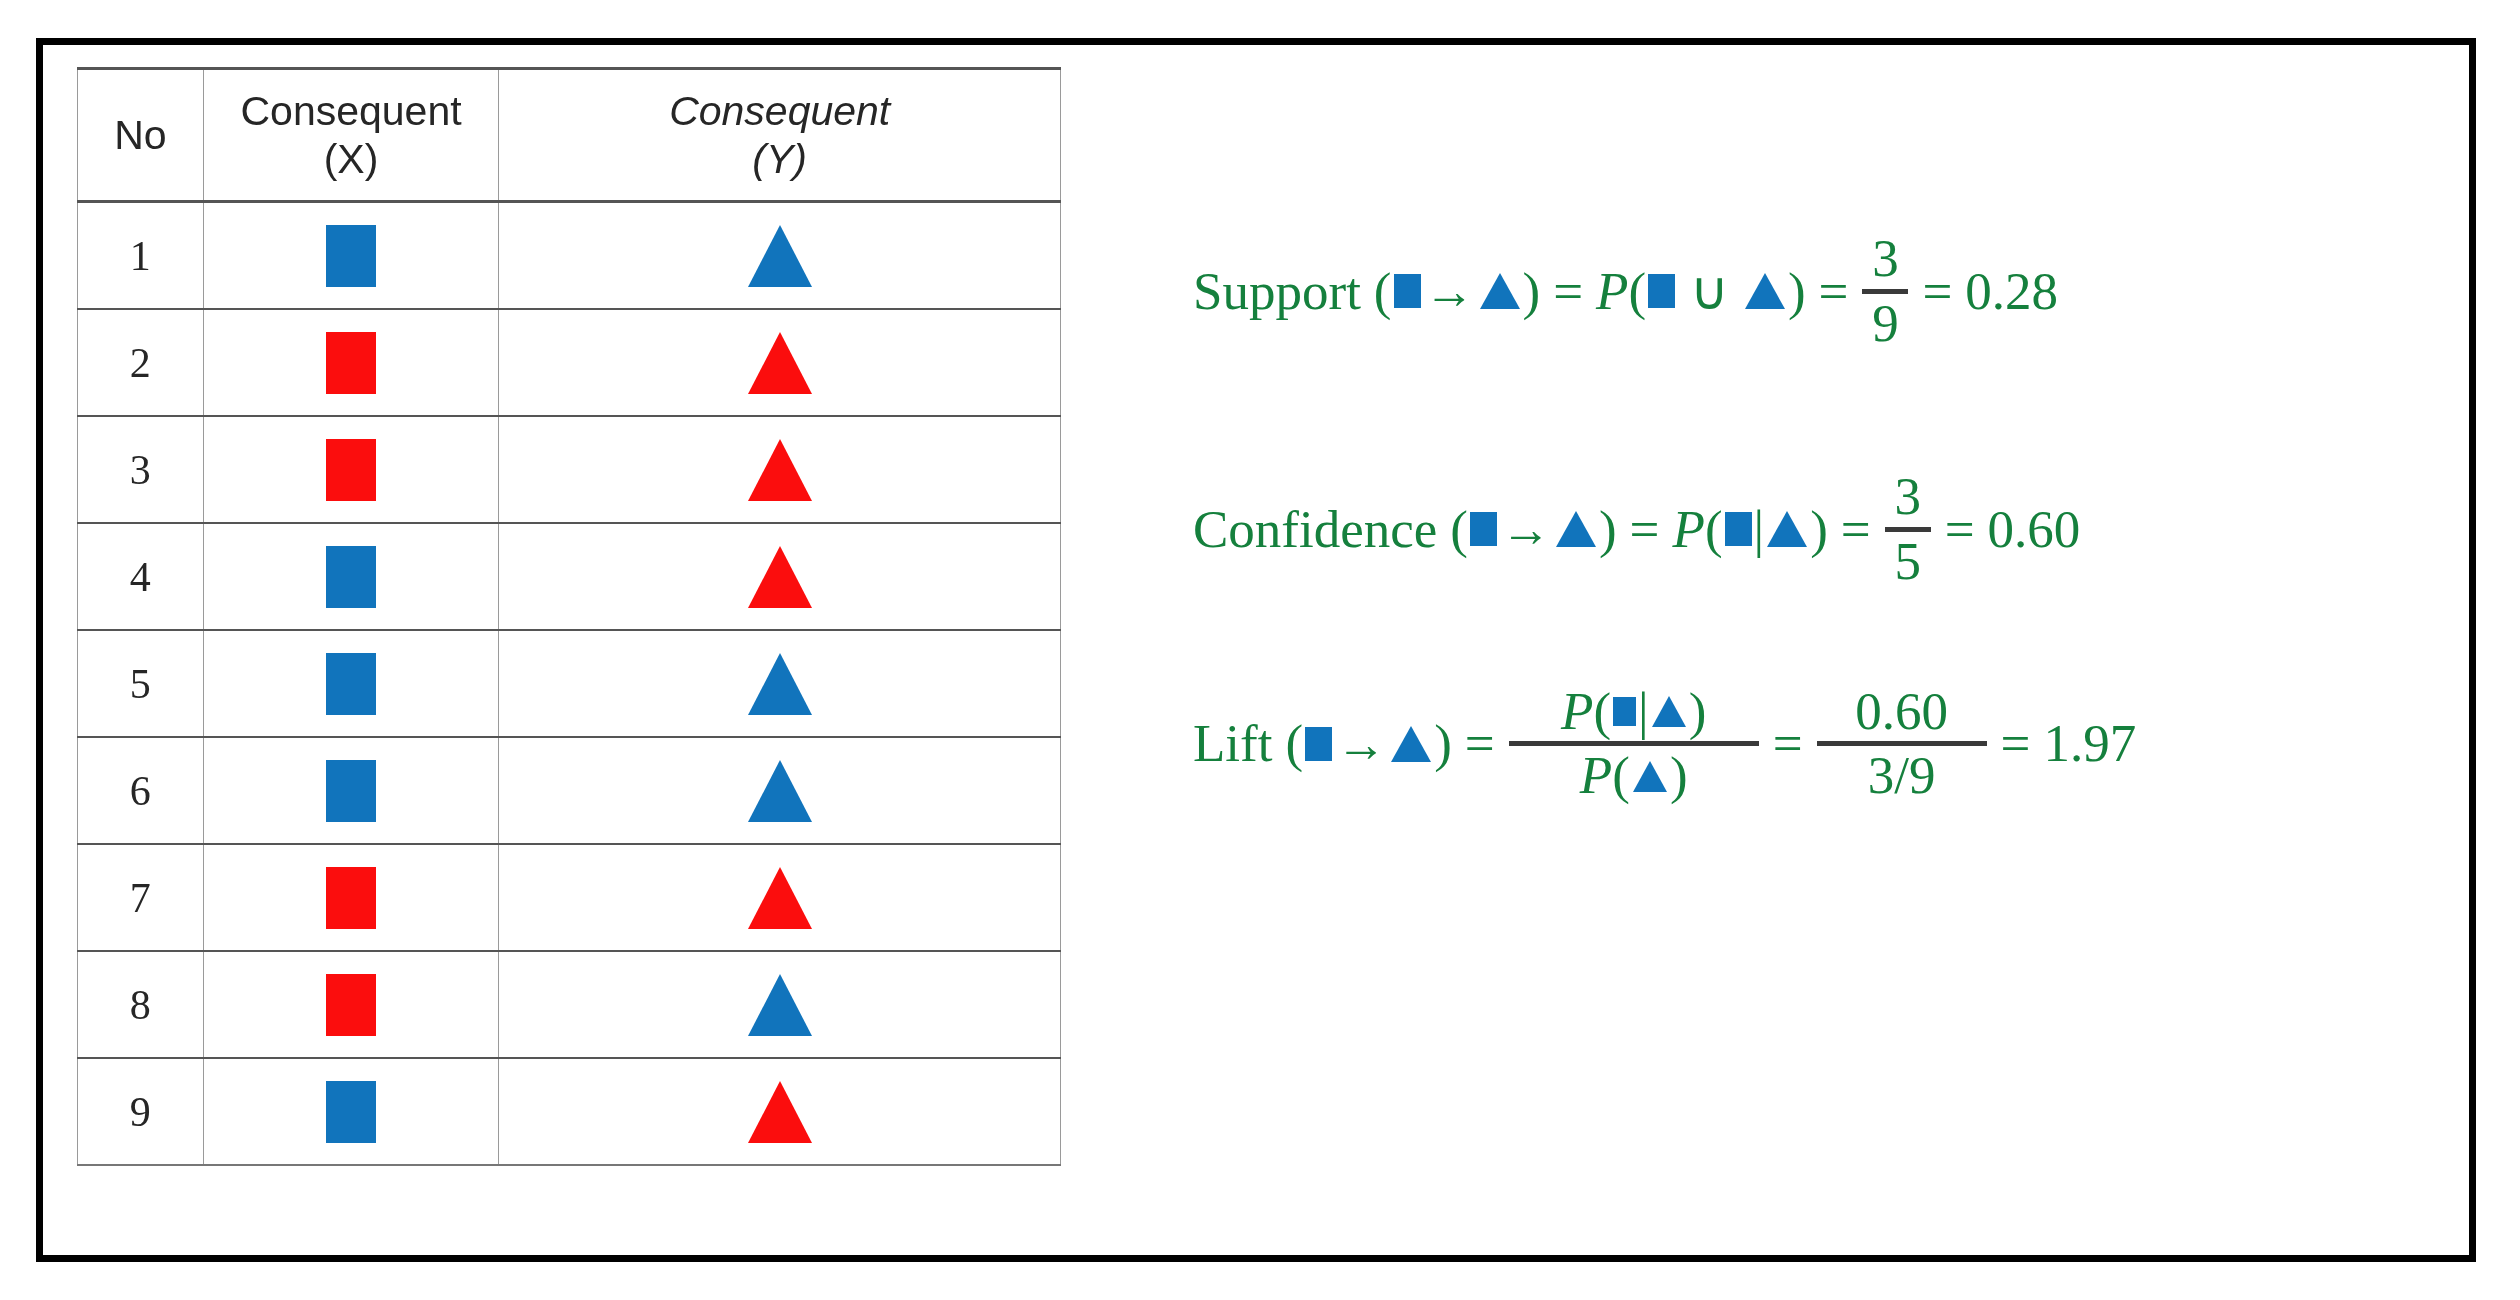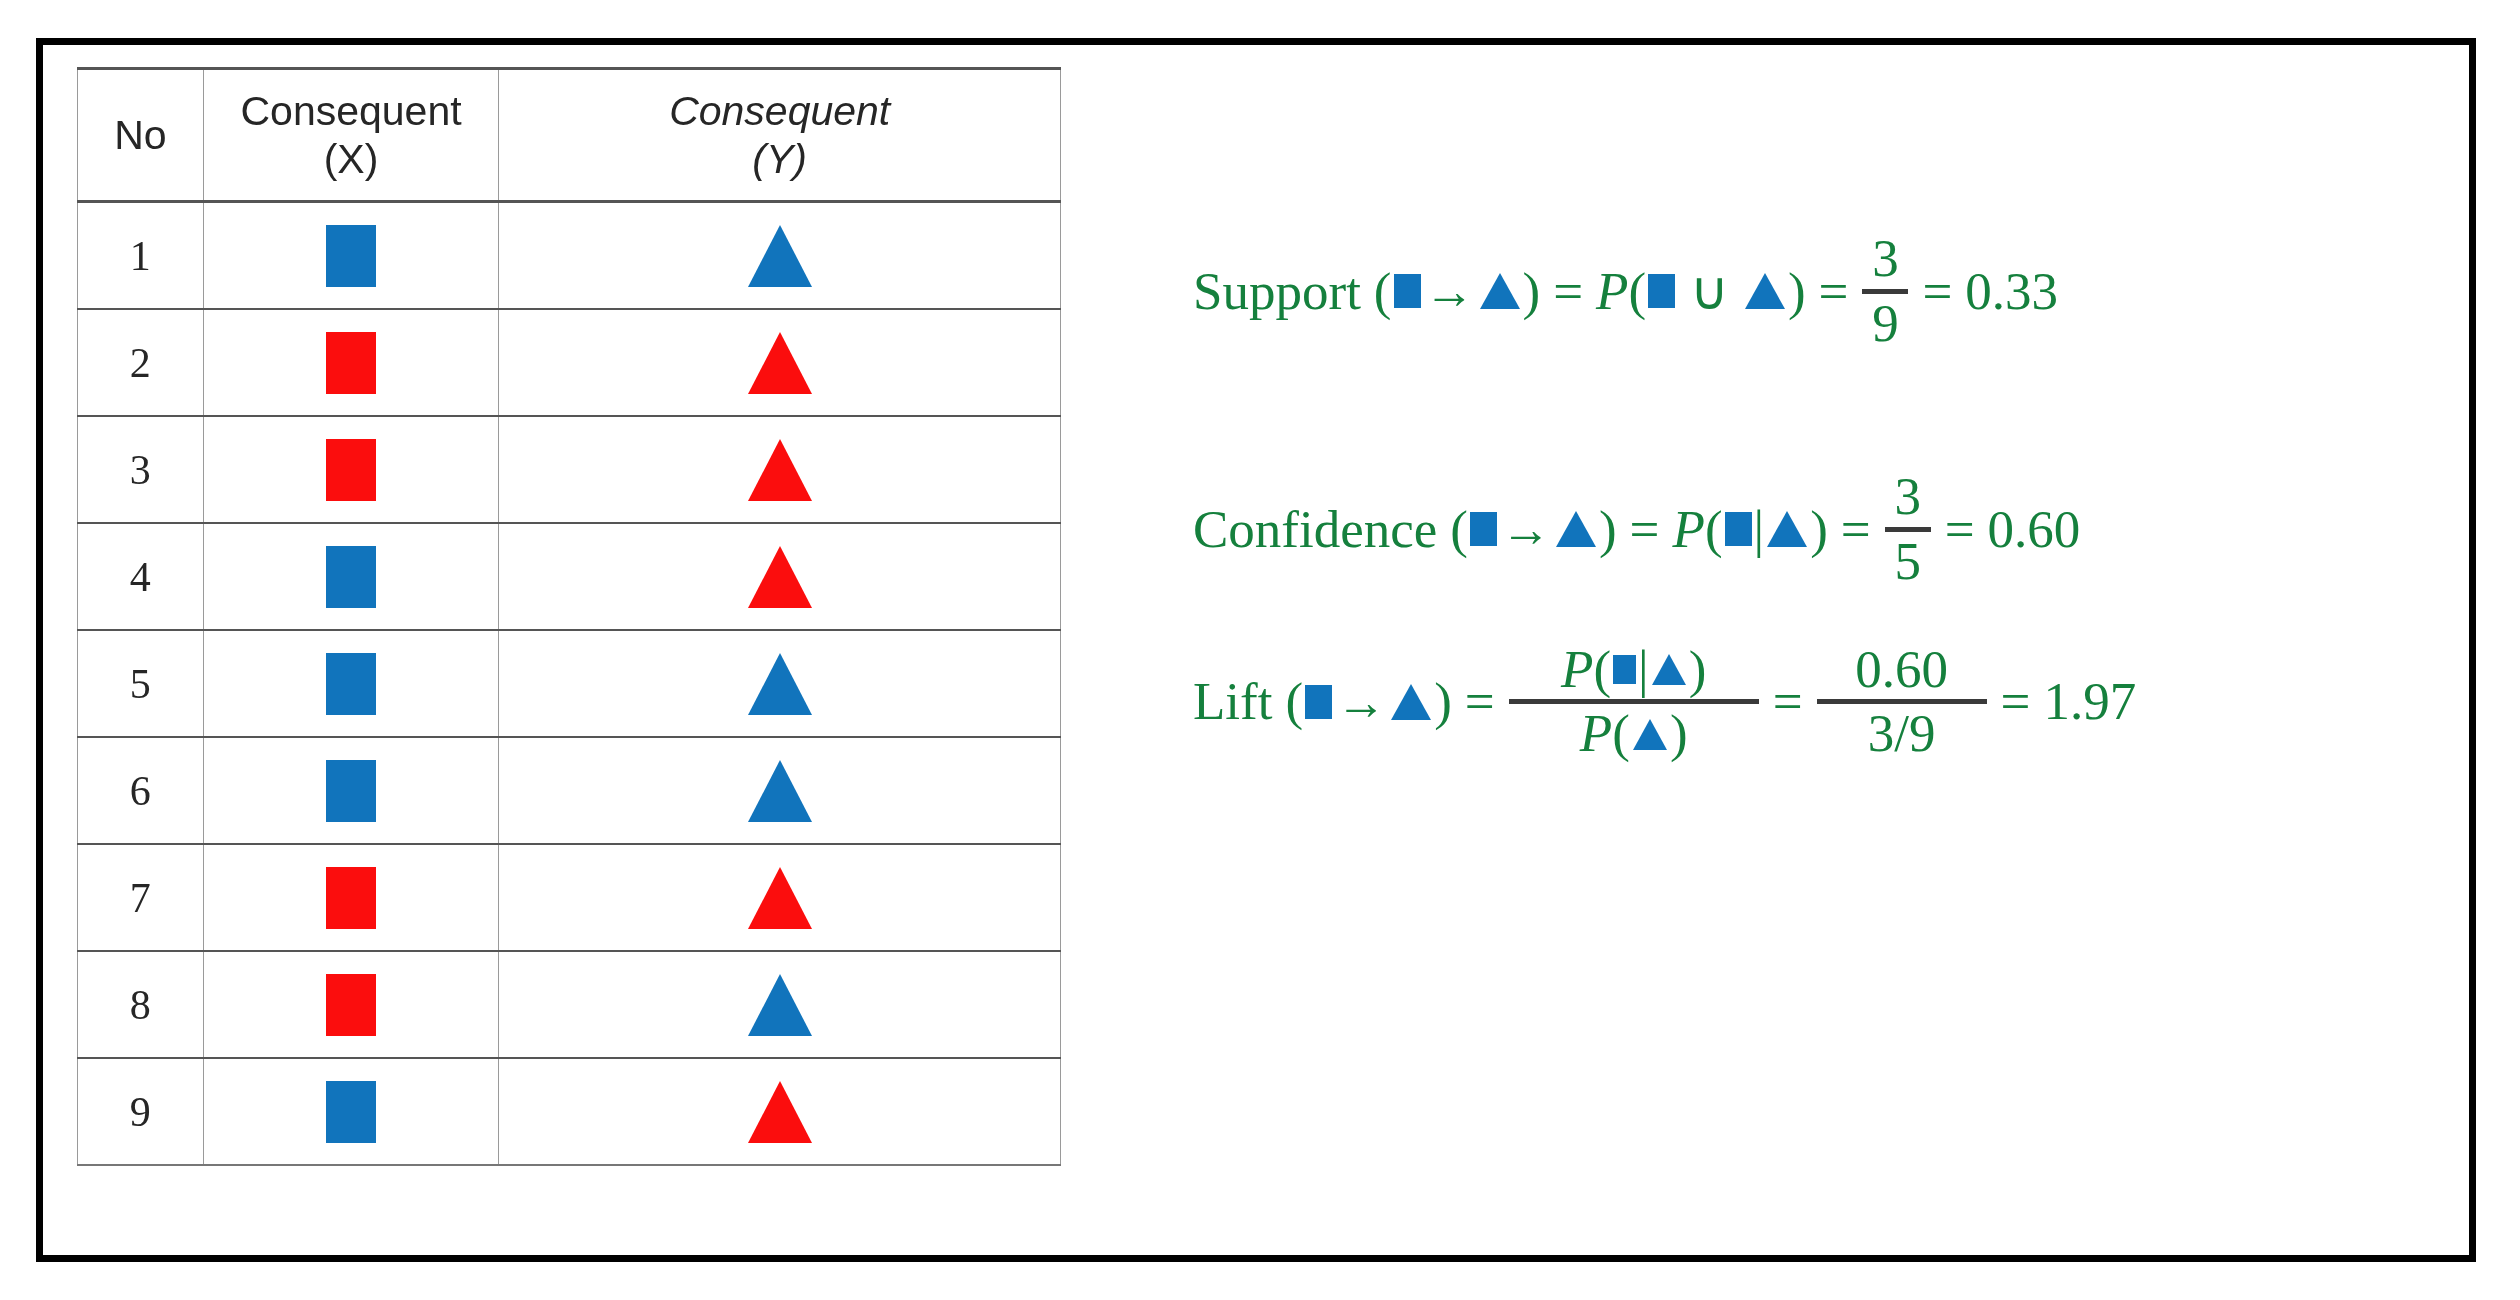--- a/index.html
+++ b/index.html
@@ -139,21 +139,21 @@
   }
   .formula-row {
     display: flex;
     align-items: center;
     font-size: 53px;
     white-space: nowrap;
     line-height: 1;
   }
   #formula-support    { margin-top: 36px; }
   #formula-confidence { margin-top: 118px; align-items: center; }
-  #formula-lift       { margin-top: 52px; }
+  #formula-lift       { margin-top: 94px; }
 
   .f-part { display: inline-flex; align-items: center; }
   .f-italic { font-style: italic; }
   .f-sp { display: inline-block; width: 13px; }
   .arrow { font-size: 50px; padding: 0 2px; }
 
   
   .frac {
     display: inline-flex;
     flex-direction: column;
@@ -339,21 +339,21 @@
       <span class="f-part">)</span>
       <span class="f-sp"></span>
       <span class="f-part">=</span>
       <span class="frac">
         <span class="num">3</span>
         <span class="bar"></span>
         <span class="den">9</span>
       </span>
       <span class="f-part">=</span>
       <span class="f-sp"></span>
-      <span class="f-part">0.33</span>
+      <span class="f-part">0.28</span>
     </div>
 
     <div class="formula-row" id="formula-confidence">
       <span class="f-part">Confidence</span>
       <span class="f-sp"></span>
       <span class="f-part">(</span>
       <span class="isq"></span>
       <span class="f-part arrow">→</span>
       <span class="itri"></span>
       <span class="f-part">)</span>

